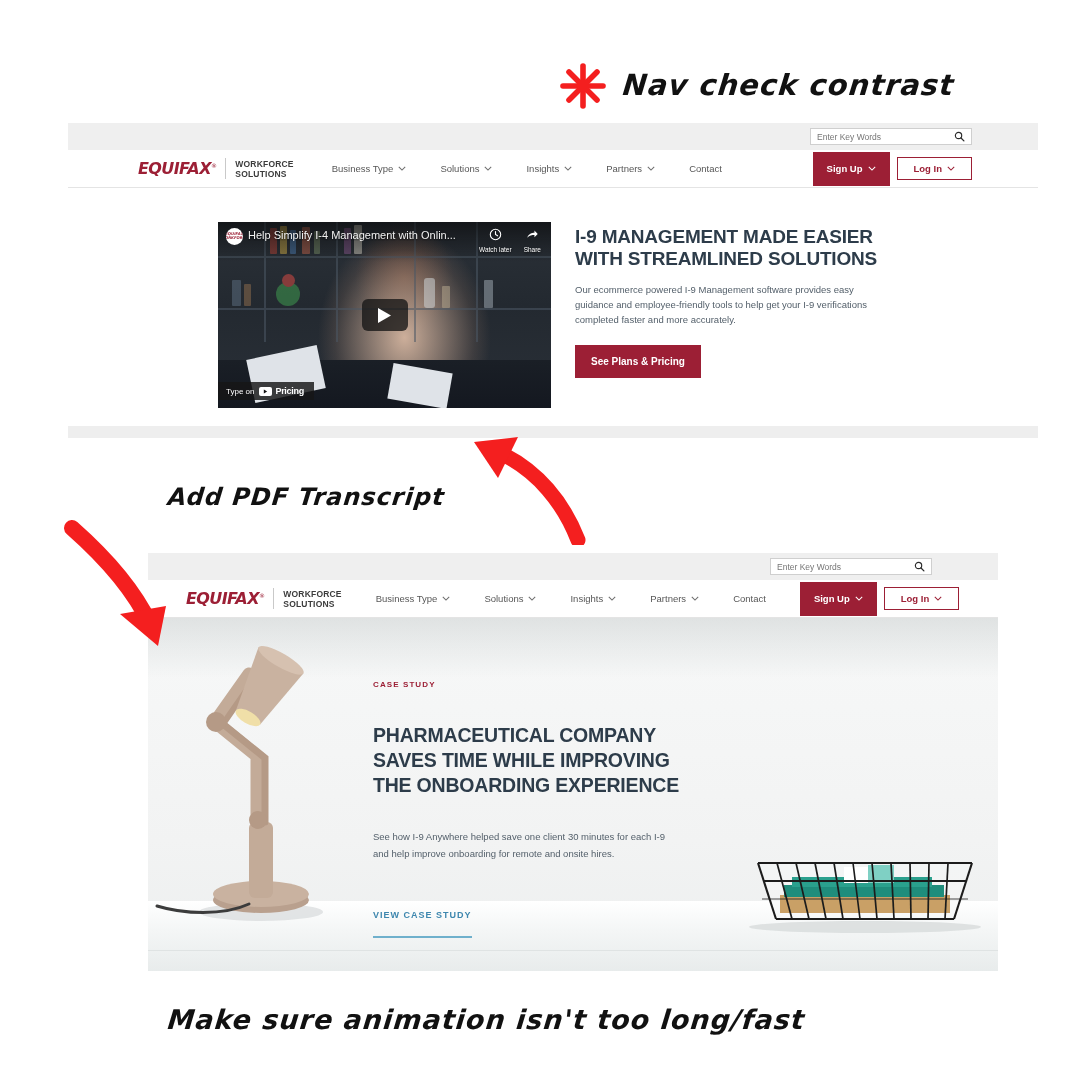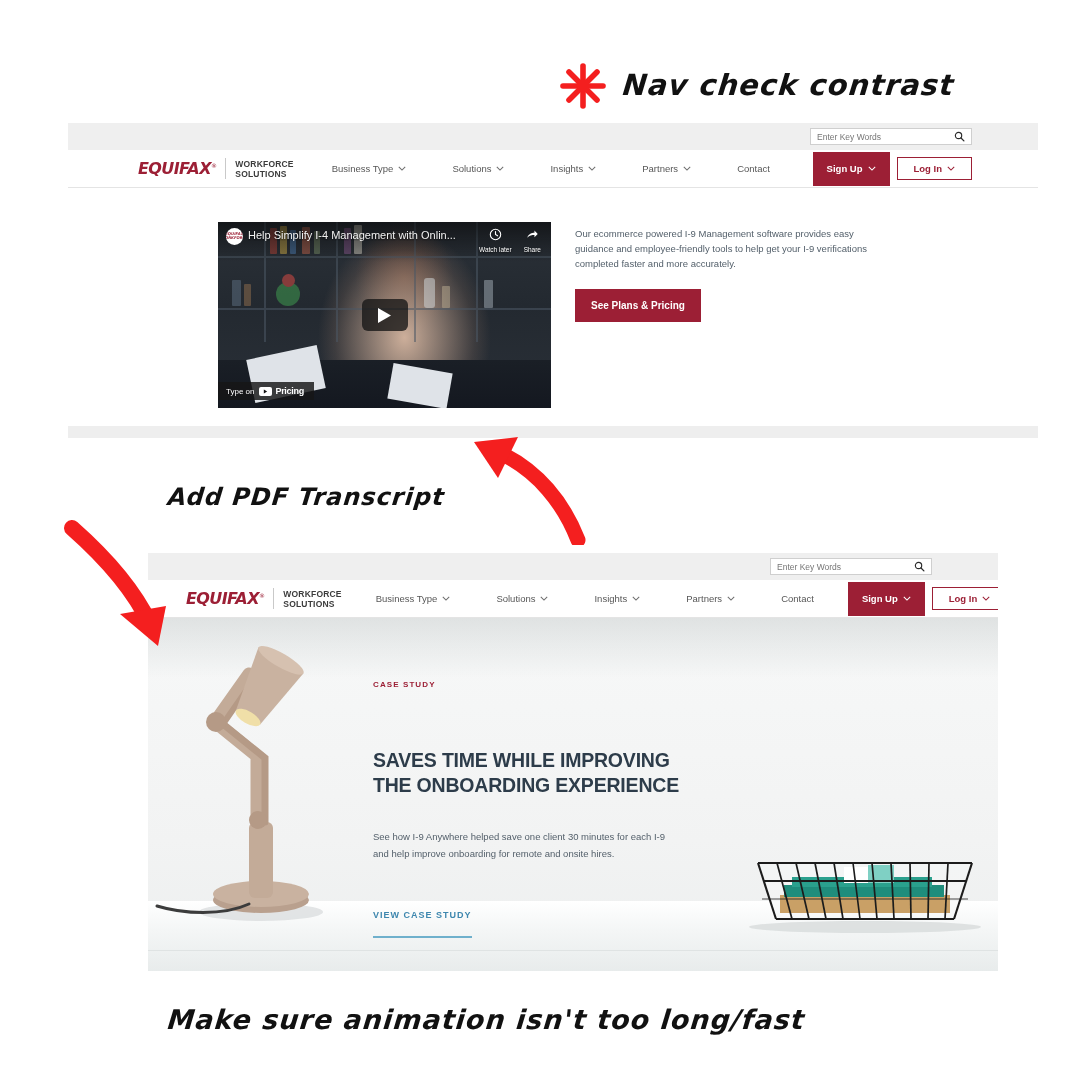--- a/index.html
+++ b/index.html
@@ -154,21 +154,20 @@
     font-size: 8.5px;
     line-height: 10px;
     color: #3c3c3c;
     letter-spacing: 0.2px;
   }
   .nav-links {
     display: flex;
     align-items: flex-start;
     margin-left: 38px;
     flex: 1 1 auto;
-    gap: 12px;
   }
   .nav-link {
     font-size: 9.5px;
     color: #575757;
     margin-right: 34px;
     display: flex;
     align-items: center;
     cursor: pointer;
     white-space: nowrap;
   }
@@ -622,20 +621,24 @@
               <svg width="5" height="5" viewBox="0 0 6 6">
                 <path d="M1 0.6l4 2.4-4 2.4z" fill="#111111"></path>
               </svg>
             </span>
           <span class="yt-logo-word">Pricing</span>
         </span>
       </div>
     </div>
 
     <div class="hero-copy">
+      <h1 class="hero-title">
+        <span>I-9 MANAGEMENT MADE EASIER</span><br>
+        <span>WITH STREAMLINED SOLUTIONS</span>
+      </h1>
       <p class="hero-body">Our ecommerce powered I-9 Management software provides easy guidance and employee-friendly tools to help get your I-9 verifications completed faster and more accurately.</p>
       <div class="btn-primary">See Plans &amp; Pricing</div>
     </div>
 
     <div class="band-gray"></div>
   </div>
 </div>
 
 <div class="screenshot" id="screenshot-two">
 
@@ -759,21 +762,21 @@
         <path d="M151 26 L154 82"></path>
           <path d="M170 26 L171 82"></path>
           <path d="M189 26 L188 82"></path>
         <path d="M208 26 L205 82"></path>
       </g>
     </svg>
 
     <div class="case-copy">
       <p class="eyebrow">CASE STUDY</p>
       <h2 class="case-title">
-        <br>
+        <span>PHARMACEUTICAL COMPANY</span><br>
         <span>SAVES TIME WHILE IMPROVING</span><br>
         <span>THE ONBOARDING EXPERIENCE</span>
       </h2>
       <p class="case-body">See how I-9 Anywhere helped save one client 30 minutes for each I-9 and help improve onboarding for remote and onsite hires.</p>
       <span class="link-case">VIEW CASE STUDY</span>
     </div>
   </div>
 </div>
 
 <svg class="anno-star" viewBox="0 0 46 46">

